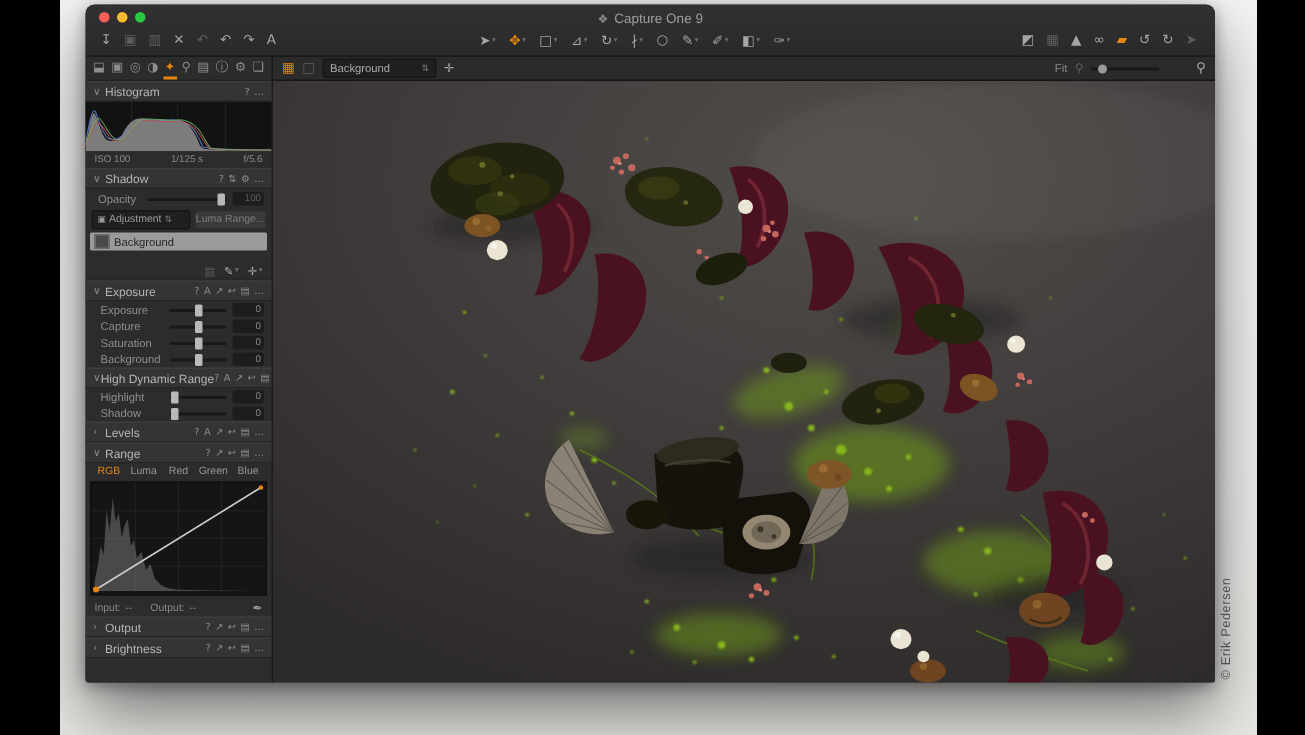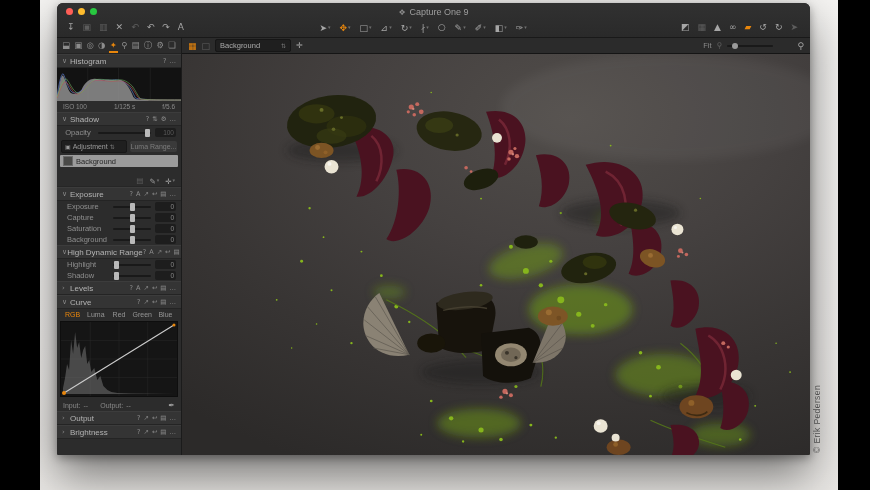--- a/index.html
+++ b/index.html
@@ -331,21 +331,21 @@
               <span class="ph-ic ico">A</span>
               <span class="ph-ic ico">↗</span>
               <span class="ph-ic ico">↩</span>
               <span class="ph-ic ico">▤</span>
               <span class="ph-ic ico">…</span>
           </span>
         </div>
 
         <div class="panel-header">
           <span class="chev ico">∨</span>
-          <span class="ph-title">Curve</span>
+          <span class="ph-title">Range</span>
           <span class="ph-icons">
             <span class="ph-ic ico">?</span>
               <span class="ph-ic ico">↗</span>
               <span class="ph-ic ico">↩</span>
               <span class="ph-ic ico">▤</span>
               <span class="ph-ic ico">…</span>
           </span>
         </div>
         <div class="curve-tabs">
           <span class="ctab active">RGB</span>

